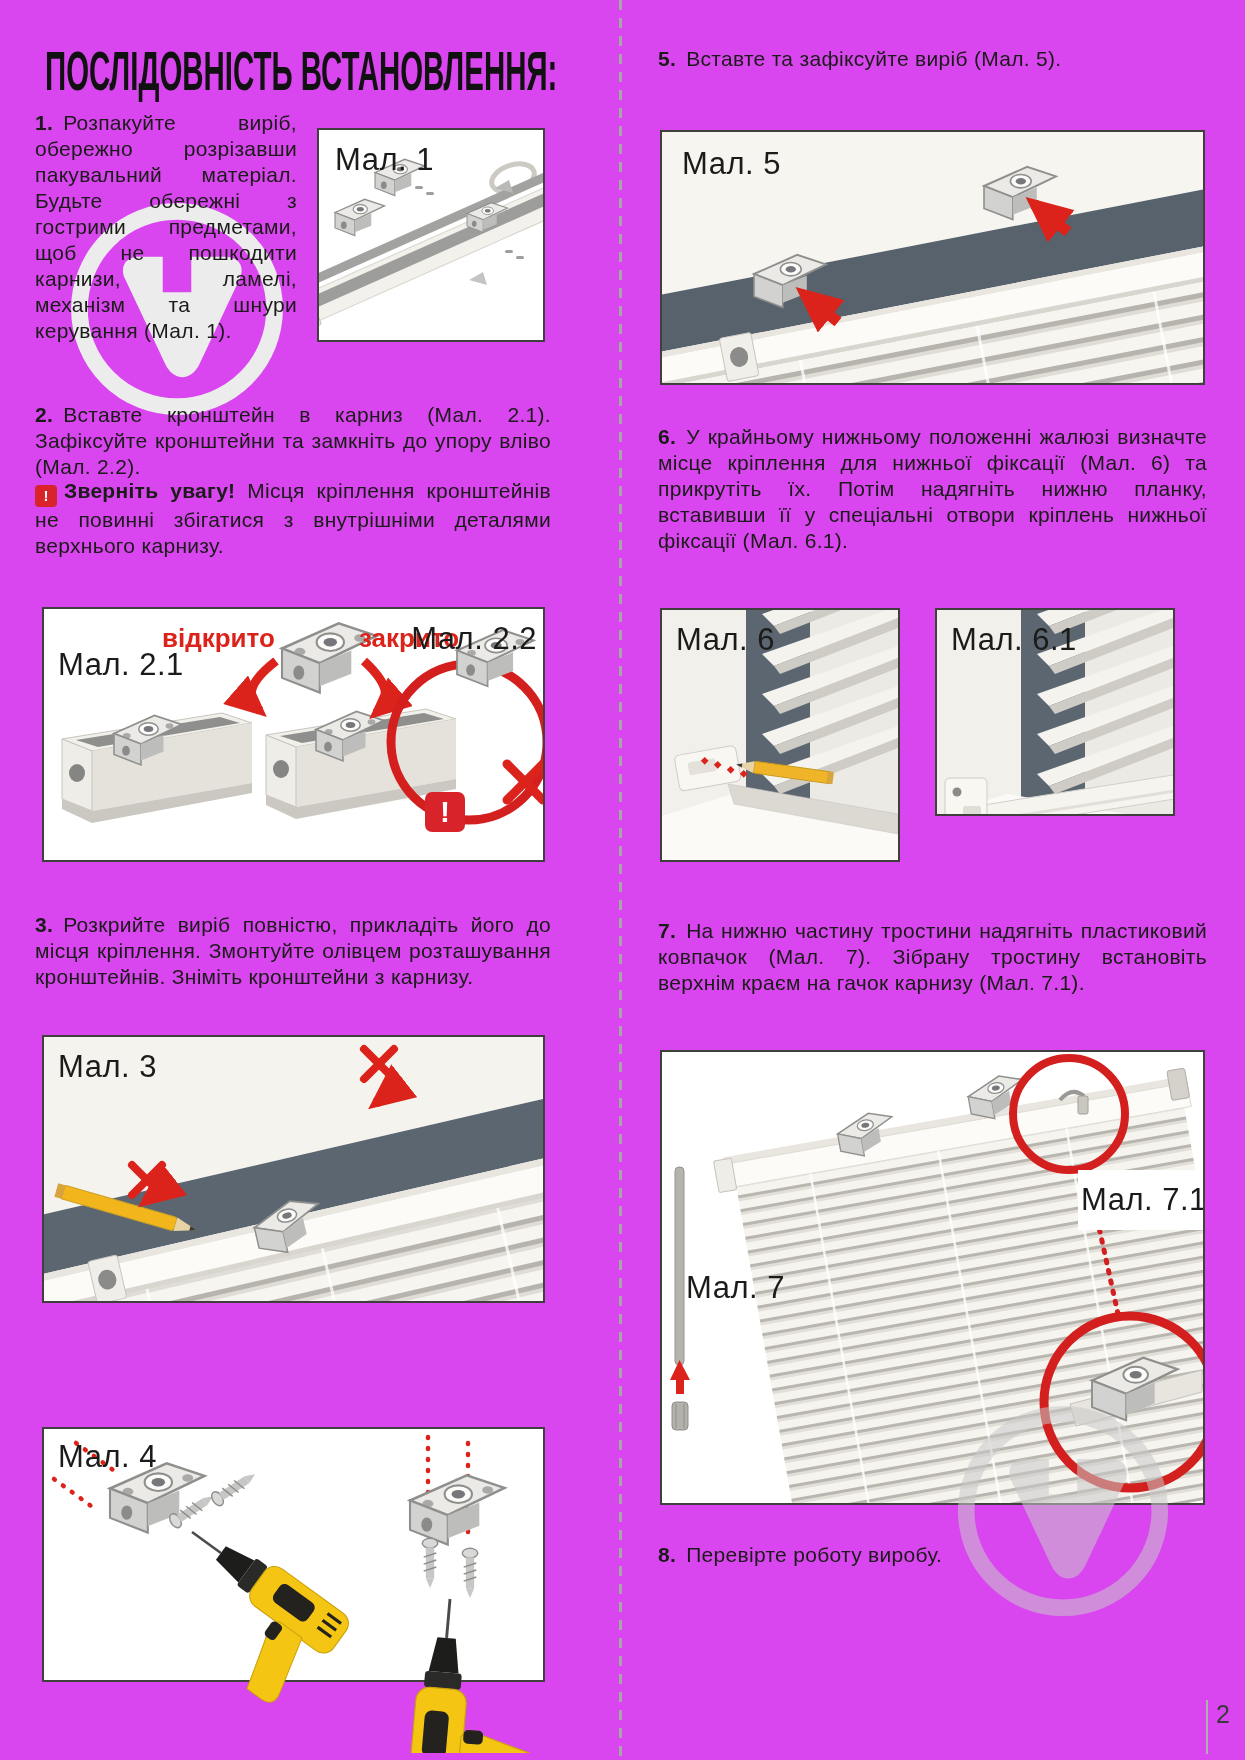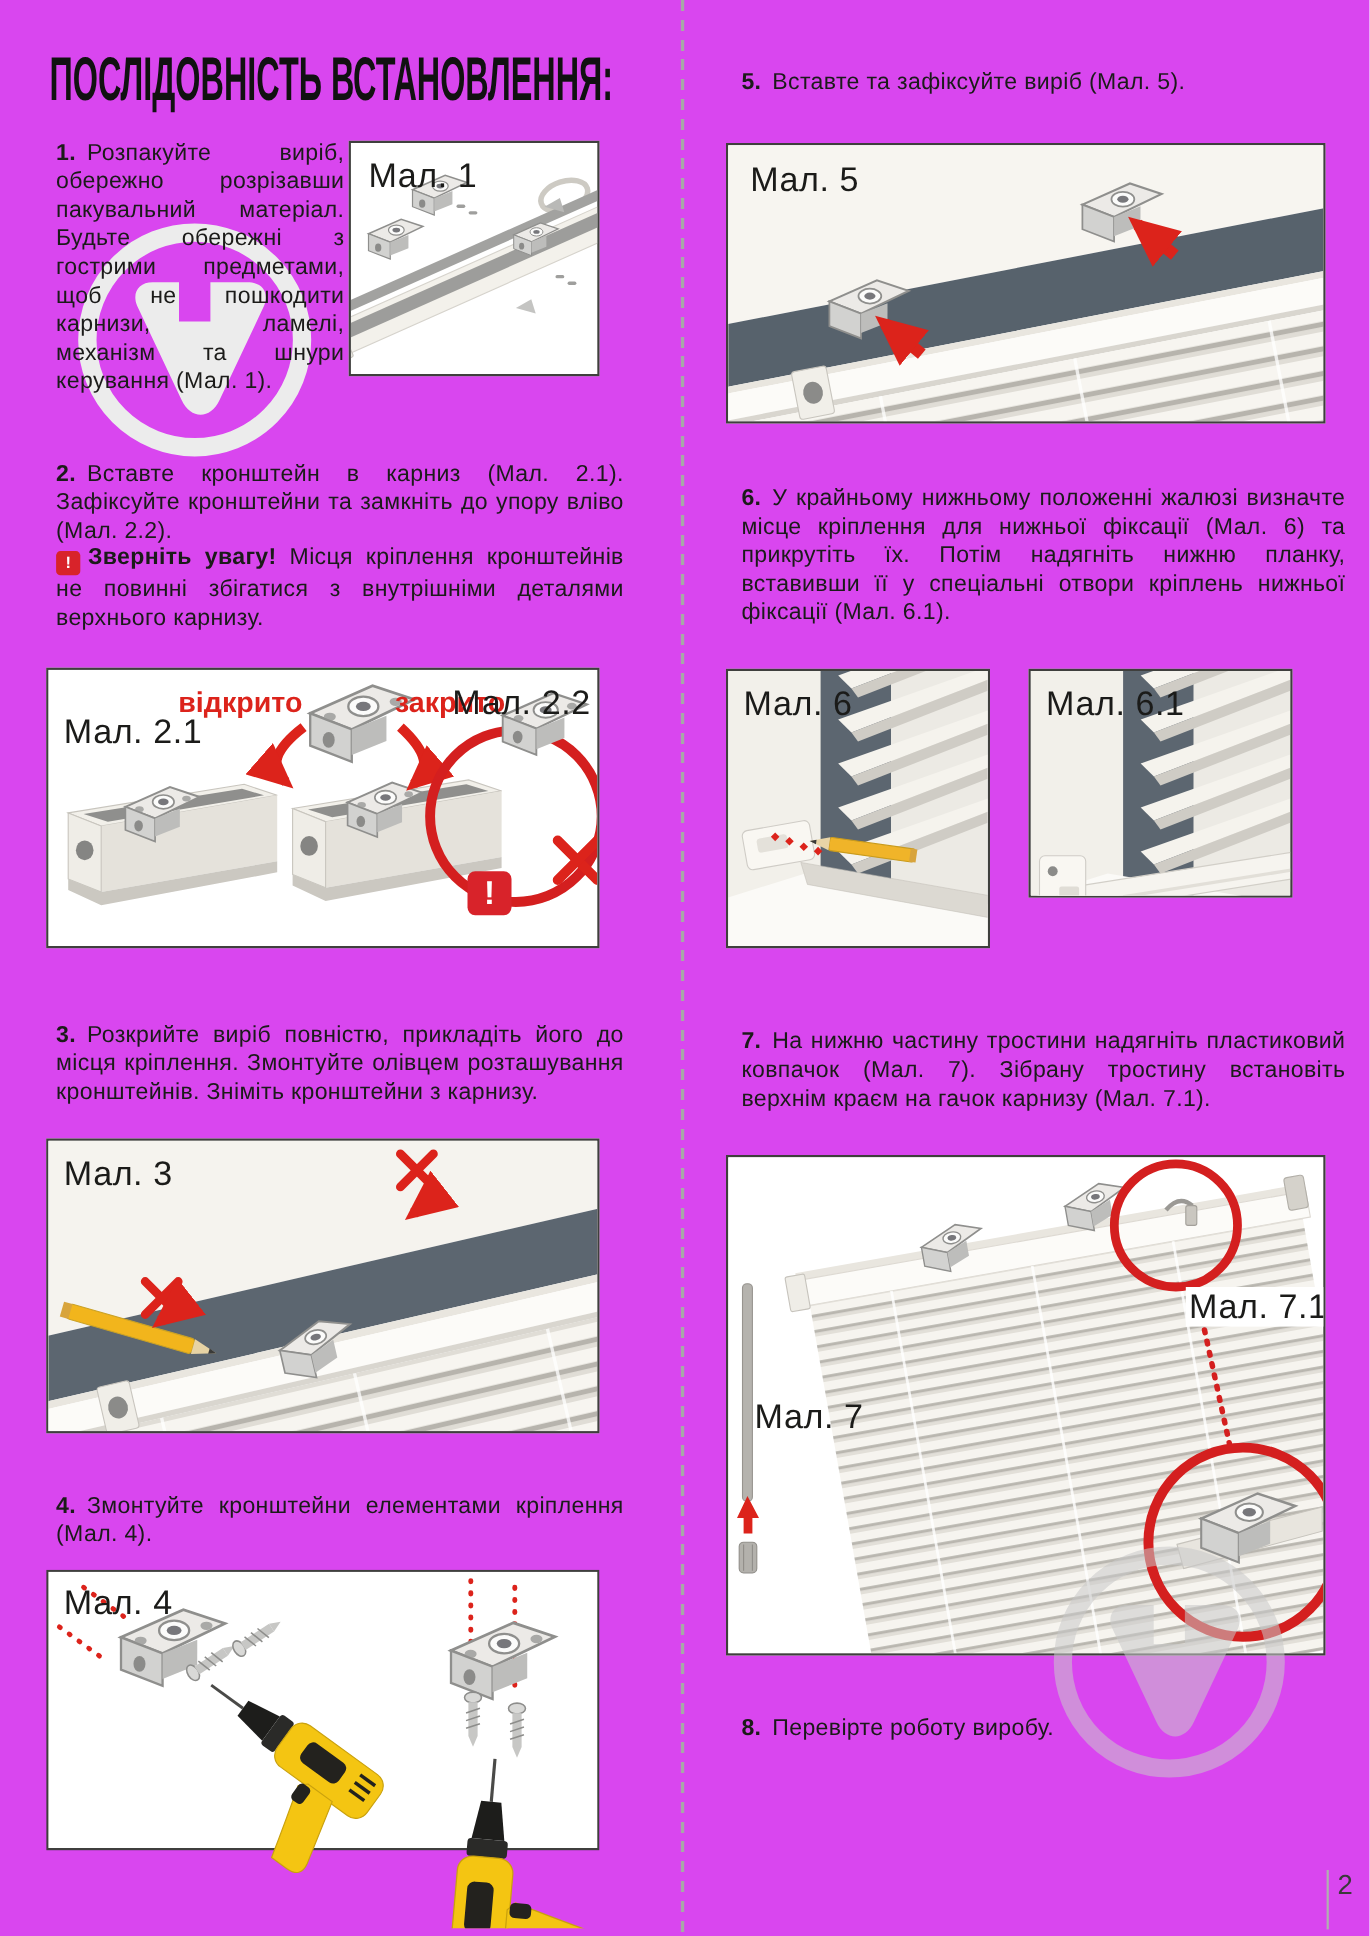--- a/index.html
+++ b/index.html
@@ -1,21 +1,21 @@
 <!DOCTYPE html>
 <html><head>
 <meta charset="utf-8">
 <style>
   html,body{margin:0;padding:0;background:#ffffff;}
   .page{position:relative;width:1245px;height:1760px;background:#d946ef;overflow:hidden;
         font-family:"Liberation Sans","DejaVu Sans",sans-serif;color:#1b1b19;}
   .title{position:absolute;left:45px;top:38px;margin:0;font-size:46px;font-weight:800;
          white-space:nowrap;letter-spacing:0;color:#111;
          transform:scale(0.64,1.22);transform-origin:left top;}
-  .step{position:absolute;margin:16px;font-size:21px;line-height:26px;text-align:justify;
+  .step{position:absolute;margin:0;font-size:21px;line-height:26px;text-align:justify;
         letter-spacing:0.3px;color:#1b1b19;}
   .step .num{font-weight:700;margin-right:10px;}
   .note-icon{display:inline-block;width:22px;height:22px;background:#d8232a;color:#fff;
         border-radius:4px;text-align:center;line-height:22px;font-weight:700;font-size:15px;
         margin-right:7px;vertical-align:-3px;letter-spacing:0;}
   .note-title{font-weight:700;}
   .fig{position:absolute;background:#fff;border:2px solid #3f3f3d;box-sizing:border-box;overflow:hidden;}
   .fig-noborder{position:absolute;background:transparent;border:none;overflow:visible;}
   .fig svg{display:block;}
   .fig-label{position:absolute;font-size:31px;letter-spacing:0.5px;color:#1b1b19;white-space:nowrap;}
@@ -177,21 +177,20 @@
           <line x1="118" y1="128" x2="88" y2="158"></line>
       </g>
       <g stroke="#dc231b" stroke-width="10" fill="none">
         <line x1="360" y1="44" x2="332" y2="66" marker-end="url(#ah3)"></line>
         <line x1="130" y1="142" x2="102" y2="164" marker-end="url(#ah3)"></line>
       </g>
     </svg>
     <div class="fig-label" style="left:14px;top:12px;">Мал. 3</div>
   </div>
 
-  <p class="step" style="left:35px;top:1340px;width:516px;"><span class="num">4.</span><span>Змонтуйте кронштейни елементами кріплення (Мал. 4).</span></p>
 
   <div class="fig-noborder" style="left:42px;top:1427px;width:503px;height:326px;">
     <svg width="503" height="326" viewBox="0 0 503 326">
       <defs>
         <g id="brk4">
           <polygon points="0,15 27,3 45,9 18,22" fill="#eceae7" stroke="#8f8f8d" stroke-width="1.2"></polygon>
           <ellipse cx="23" cy="12" rx="6.5" ry="4.2" fill="#fbfbfa" stroke="#8f8f8d" stroke-width="1"></ellipse>
           <ellipse cx="23" cy="12" rx="3.2" ry="2" fill="#77777b"></ellipse>
           <ellipse cx="8.5" cy="16.5" rx="2.6" ry="1.8" fill="#a9a9a7"></ellipse>
           <ellipse cx="37" cy="10" rx="2.6" ry="1.8" fill="#a9a9a7"></ellipse>
@@ -407,21 +406,21 @@
         <rect x="416" y="44" width="10" height="18" rx="2" fill="#cac7c0" stroke="#a3a09a"></rect>
       </g>
       <g>
         <polygon points="408,352 540,318 540,340 414,374" fill="#e8e5de" stroke="#c6c3bc"></polygon>
         <g transform="translate(430,300) scale(1.9)">
             <use href="#brk7"></use>
           </g>
       </g>
     </svg>
     <div class="fig-label" style="left:24px;top:218px;">Мал. 7</div>
-    <div class="fig-label" style="left:416px;top:118px;background:#fff;padding:0 3px;">Мал. 7.1</div>
+    <div class="fig-label" style="left:416px;top:118px;background:#fff;padding:12px 3px;">Мал. 7.1</div>
   </div>
 
   <svg class="wm" style="left:945px;top:1393px;color:#c9c9c9;opacity:0.55;" width="236" height="236" viewBox="0 0 100 100">
     <circle cx="50" cy="50" r="41" fill="none" stroke="currentColor" stroke-width="7"></circle>
     <path fill="currentColor" fill-rule="evenodd" d="M30,28 h40 c6,0 8.5,4 6.5,9 l-17,36 c-3.5,7.5 -11,7.5 -14.5,0 l-17,-36 c-2,-5 0.5,-9 6,-9 z M44,28 h12 v15 h-12 z"></path>
   </svg>
 
   <p class="step" style="left:658px;top:1542px;width:430px;"><span class="num">8.</span><span>Перевірте роботу виробу.</span></p>
 
   <div class="pagebar"></div>

